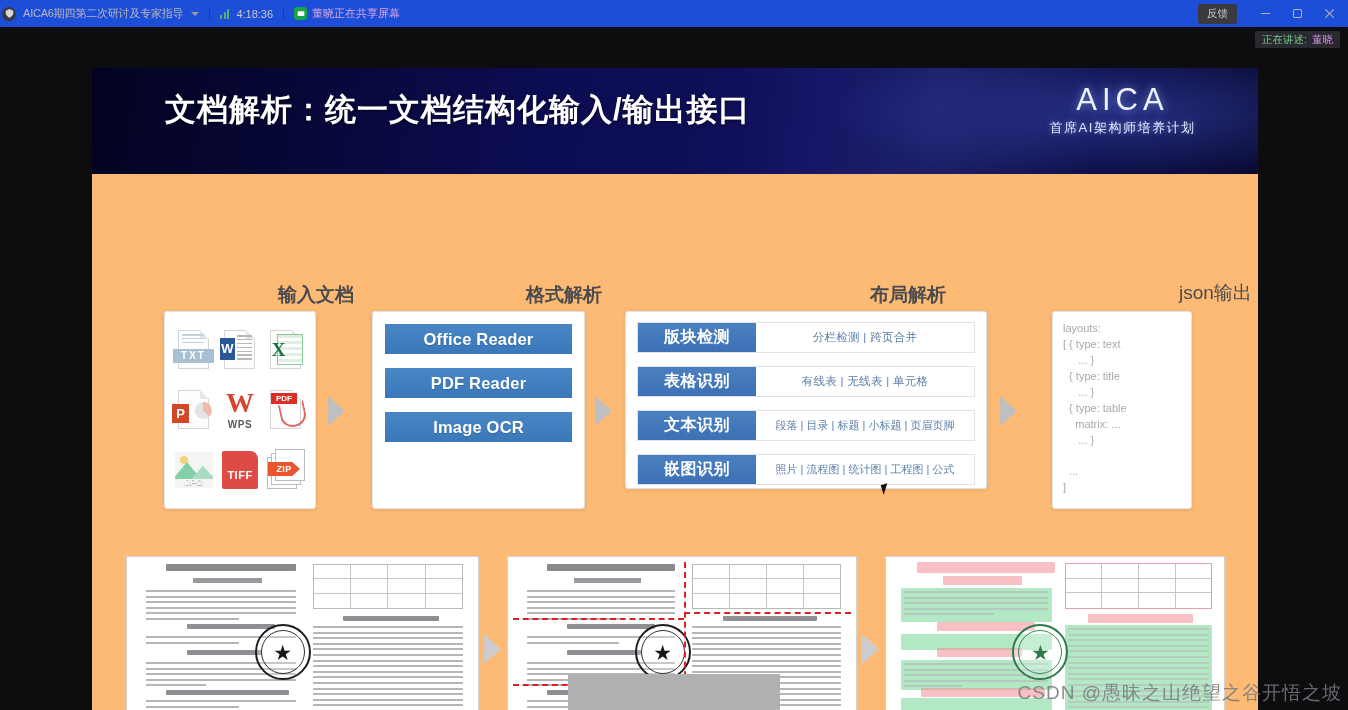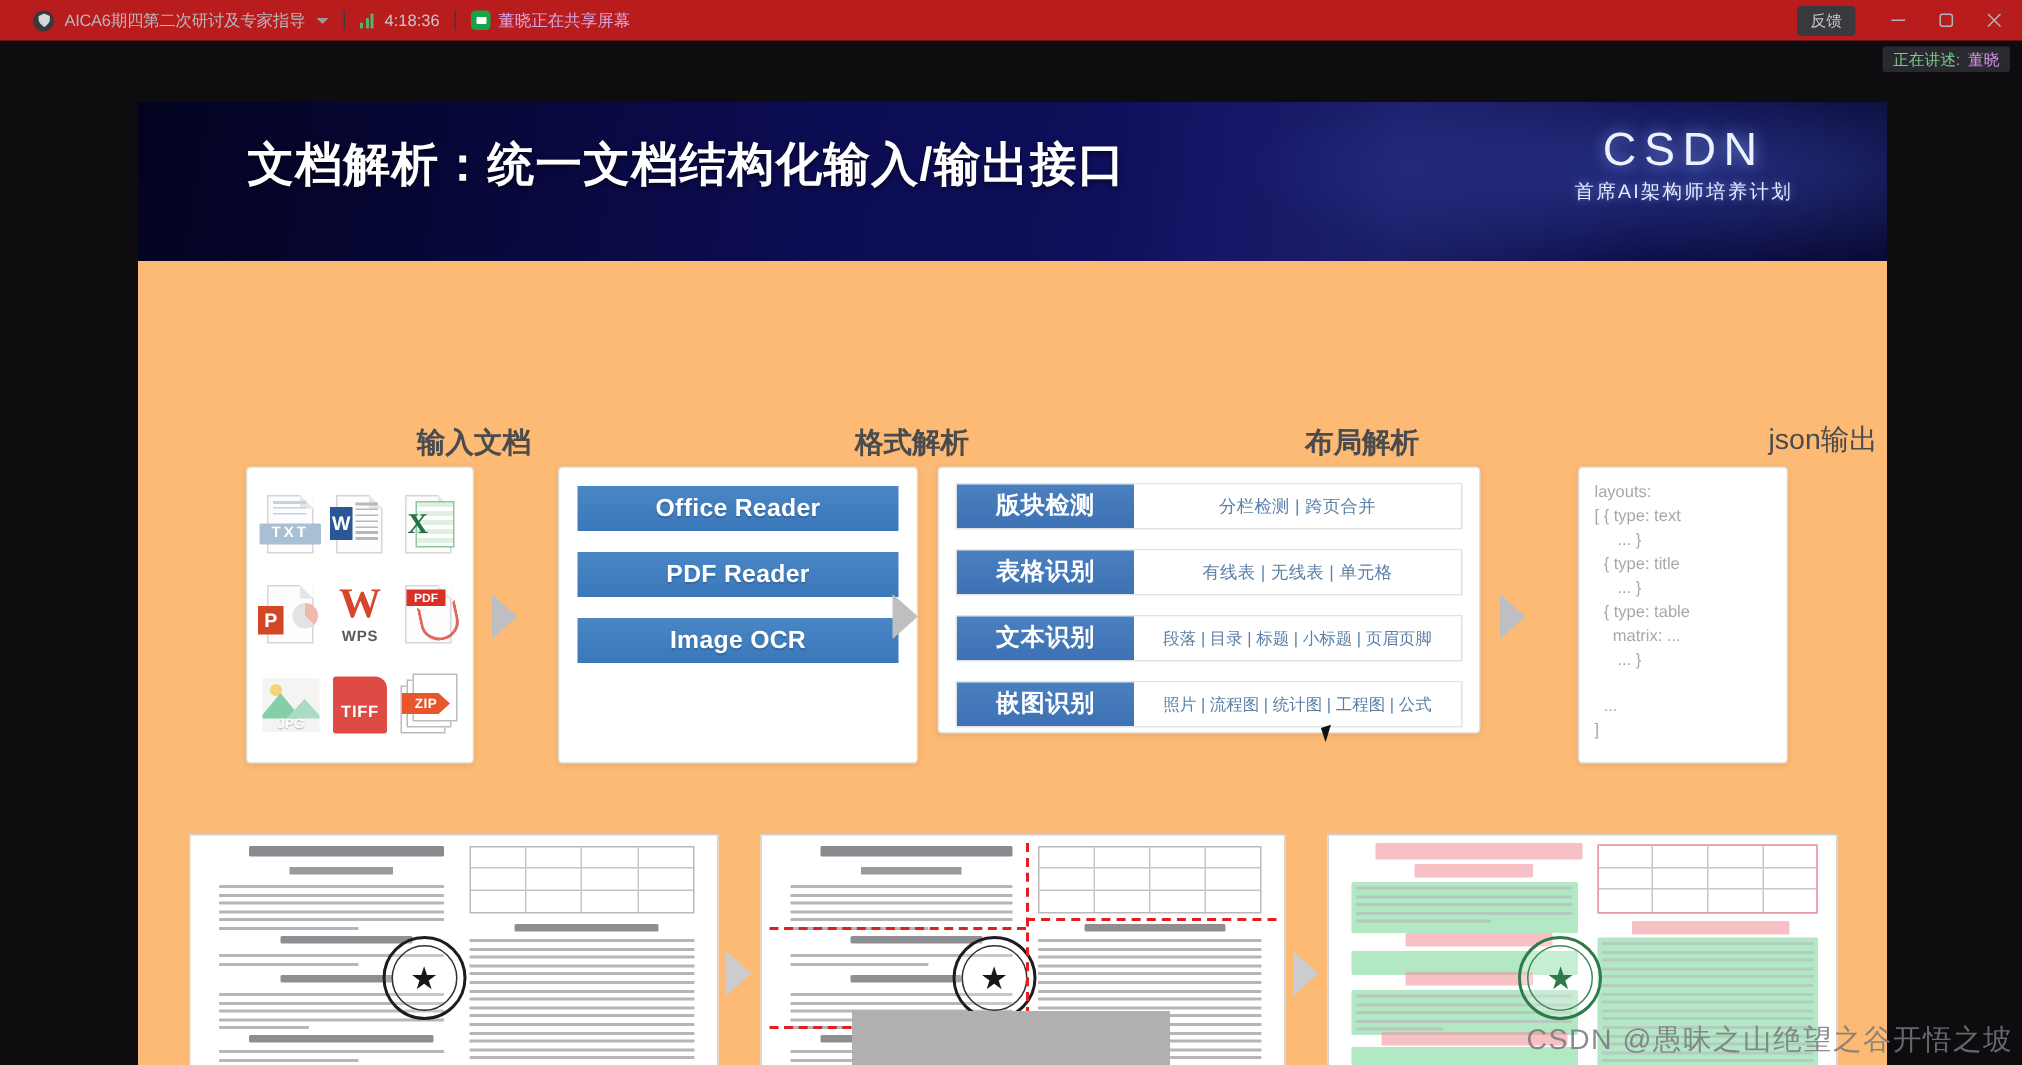--- a/index.html
+++ b/index.html
@@ -8,22 +8,22 @@
     background: #000;
     font-family: "Liberation Sans", "DejaVu Sans", sans-serif;
     overflow: hidden;
   }
 
   
   .app-window { position: absolute; inset: 0; background: #0d0d0f; }
 
   .titlebar {
     position: absolute; left: 0; top: 0; width: 1348px; height: 27px;
-    background: #b91c1c;
-    display: flex; align-items: center; gap: 7px; padding: 0 4px 0 22px;
+    background: #1d4ed8;
+    display: flex; align-items: center; gap: 7px; padding: 0 4px 0 2px;
   }
   .tb-appicon {
     width: 14px; height: 14px; border-radius: 50%;
     background: #3a3a3e; display: flex; align-items: center; justify-content: center;
     flex: 0 0 auto;
   }
   .tb-appicon svg { width: 9px; height: 9px; }
   .tb-title {
     font-size: 11px; color: #b9b7bd; white-space: nowrap;
     letter-spacing: -0.2px; filter: blur(0.35px);
@@ -109,31 +109,31 @@
   }
 
   
   .slide-body { position: relative; width: 100%; height: 559px; background: #fdba74; }
 
   .col-head {
     position: absolute; font-size: 19px; color: #4b4b4d; font-weight: 600;
     white-space: nowrap;
   }
   .ch-input  { left: 186px; top: 108px; }
-  .ch-format { left: 434px; top: 108px; margin-left: 44px; }
+  .ch-format { left: 434px; top: 108px; }
   .ch-layout { left: 778px; top: 108px; }
   .ch-json   { left: 1087px; top: 106px; font-weight: 500; color: #4b4b4d; }
 
   .panel {
     position: absolute; background: #fff;
     border: 1px solid #e2e2e4; border-radius: 3px;
     box-shadow: 0 1px 4px rgba(0,0,0,.10);
   }
   .p-input  { left: 72px;  top: 137px; width: 152px; height: 198px; }
-  .p-format { left: 280px; top: 137px; width: 240px; height: 198px; }
+  .p-format { left: 280px; top: 137px; width: 213px; height: 198px; }
   .p-layout { left: 533px; top: 137px; width: 362px; height: 178px; }
   .p-json   { left: 960px; top: 137px; width: 140px; height: 198px; }
 
   
   .file-grid {
     position: absolute; left: 0; top: 0; width: 100%; height: 100%;
     display: grid; grid-template-columns: repeat(3, 1fr); grid-template-rows: repeat(3, 1fr);
     padding: 8px 6px;
   }
   .file-cell { display: flex; align-items: center; justify-content: center; }
@@ -453,21 +453,21 @@
     <span class="sp-name">董晓</span>
   </div>
 
   <div class="stage">
 
     <div class="slide-banner">
       <div class="banner-glow"></div>
       <div class="banner-streak"></div>
       <div class="slide-title">文档解析：统一文档结构化输入/输出接口</div>
       <div class="brand">
-        <div class="brand-main">CSDN</div>
+        <div class="brand-main">AICA</div>
         <div class="brand-sub">首席AI架构师培养计划</div>
       </div>
     </div>
 
     <div class="slide-body">
 
       <div class="col-head ch-input">输入文档</div>
       <div class="col-head ch-format">格式解析</div>
       <div class="col-head ch-layout">布局解析</div>
       <div class="col-head ch-json">json输出</div>

